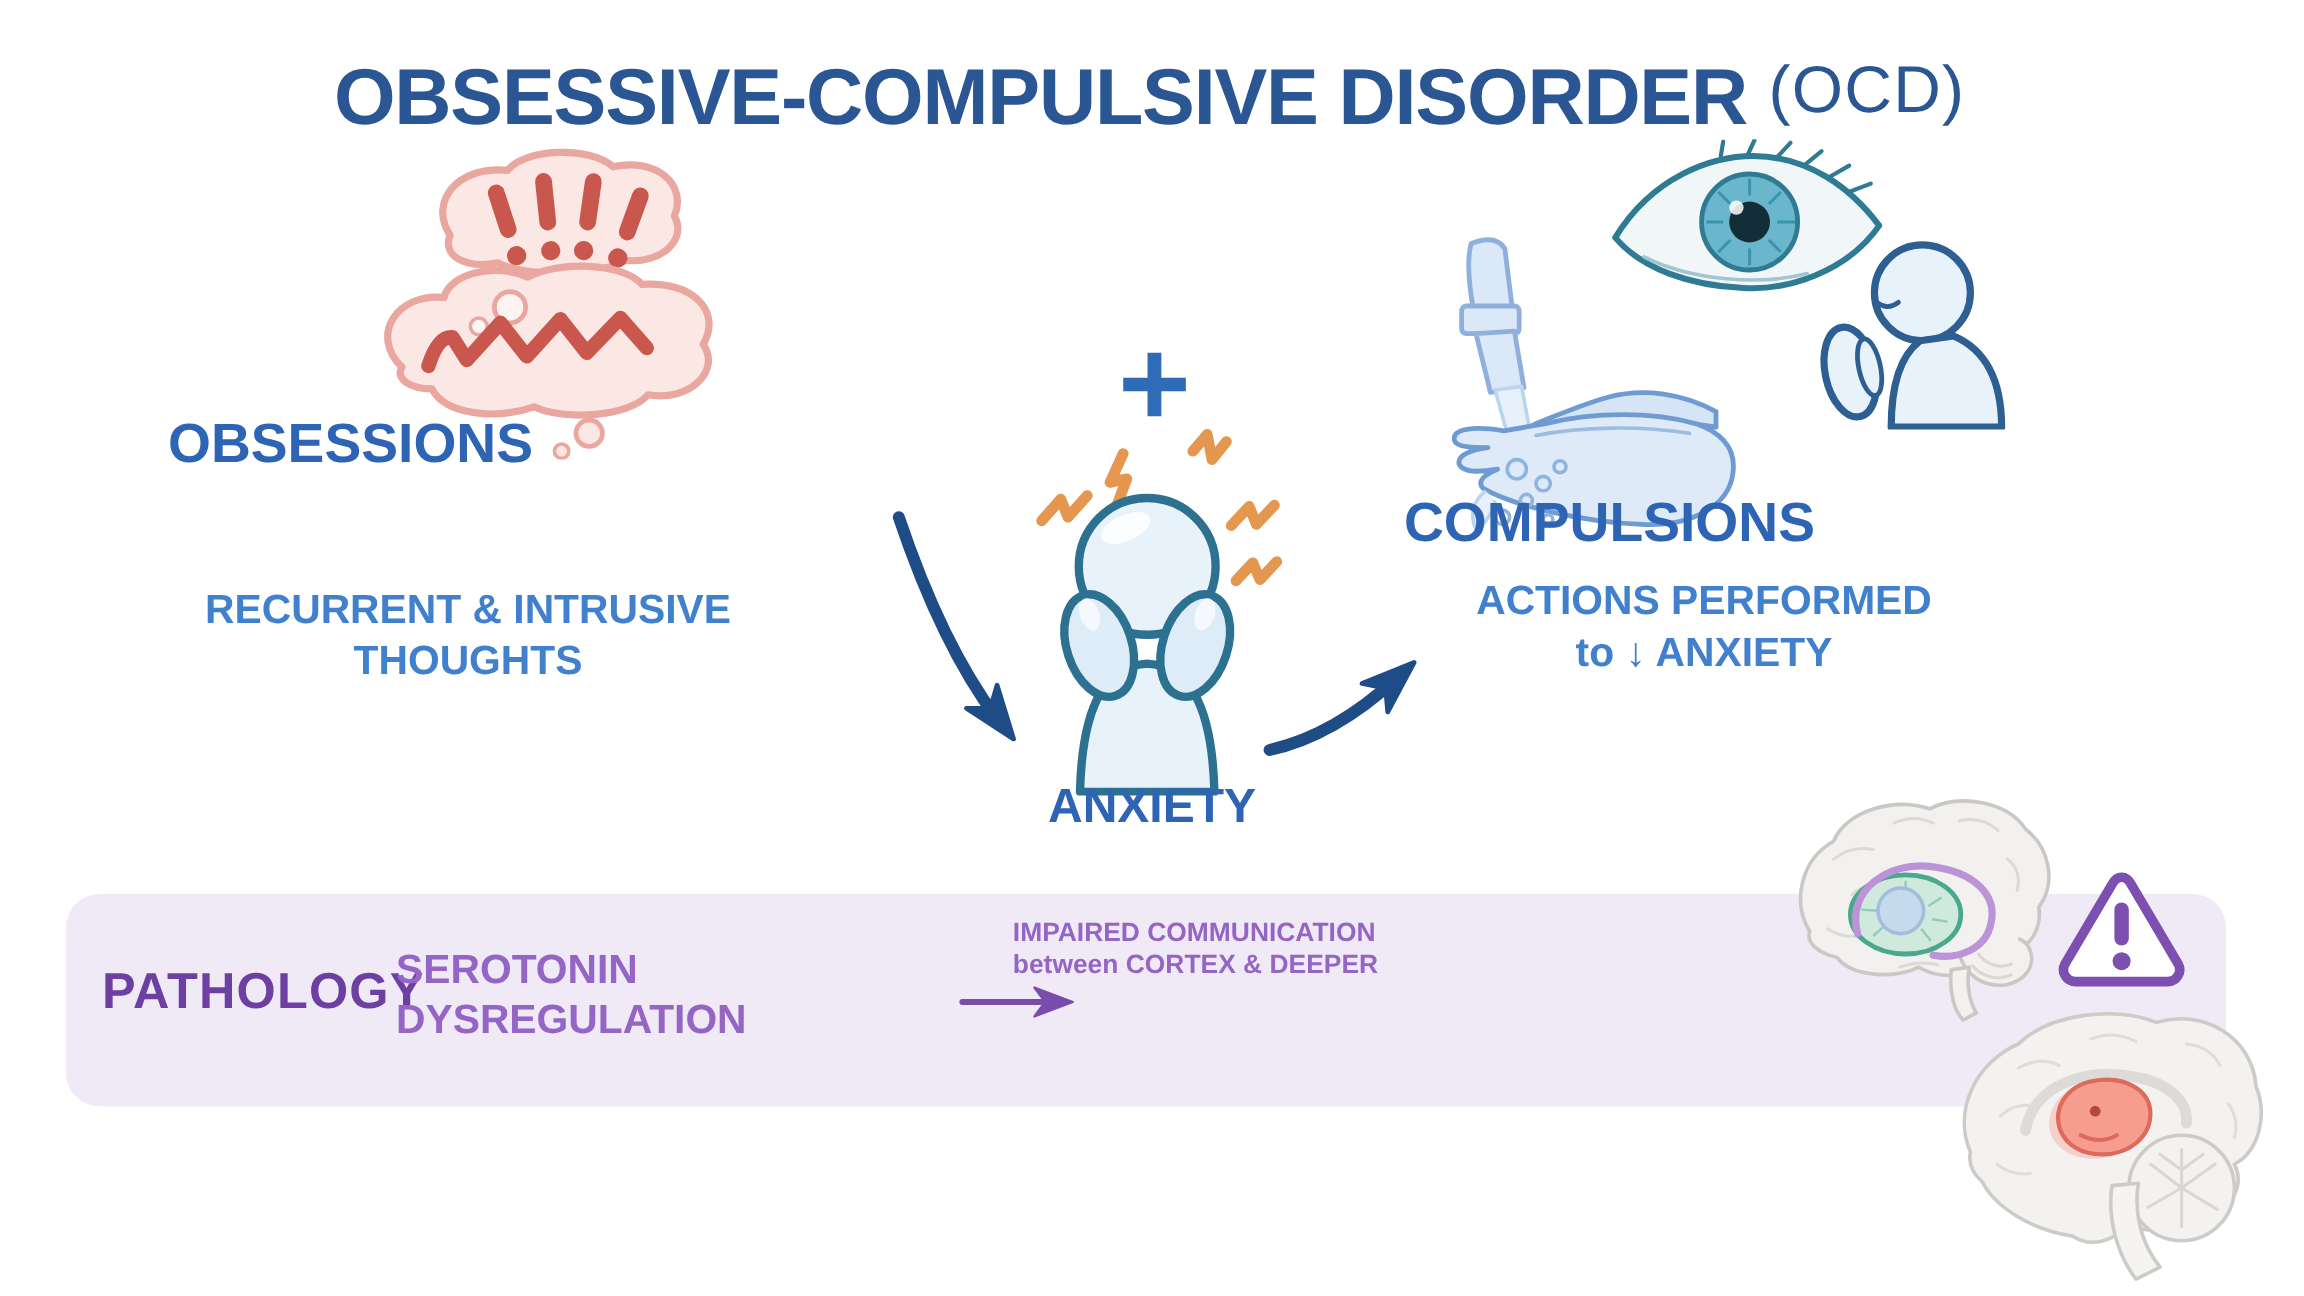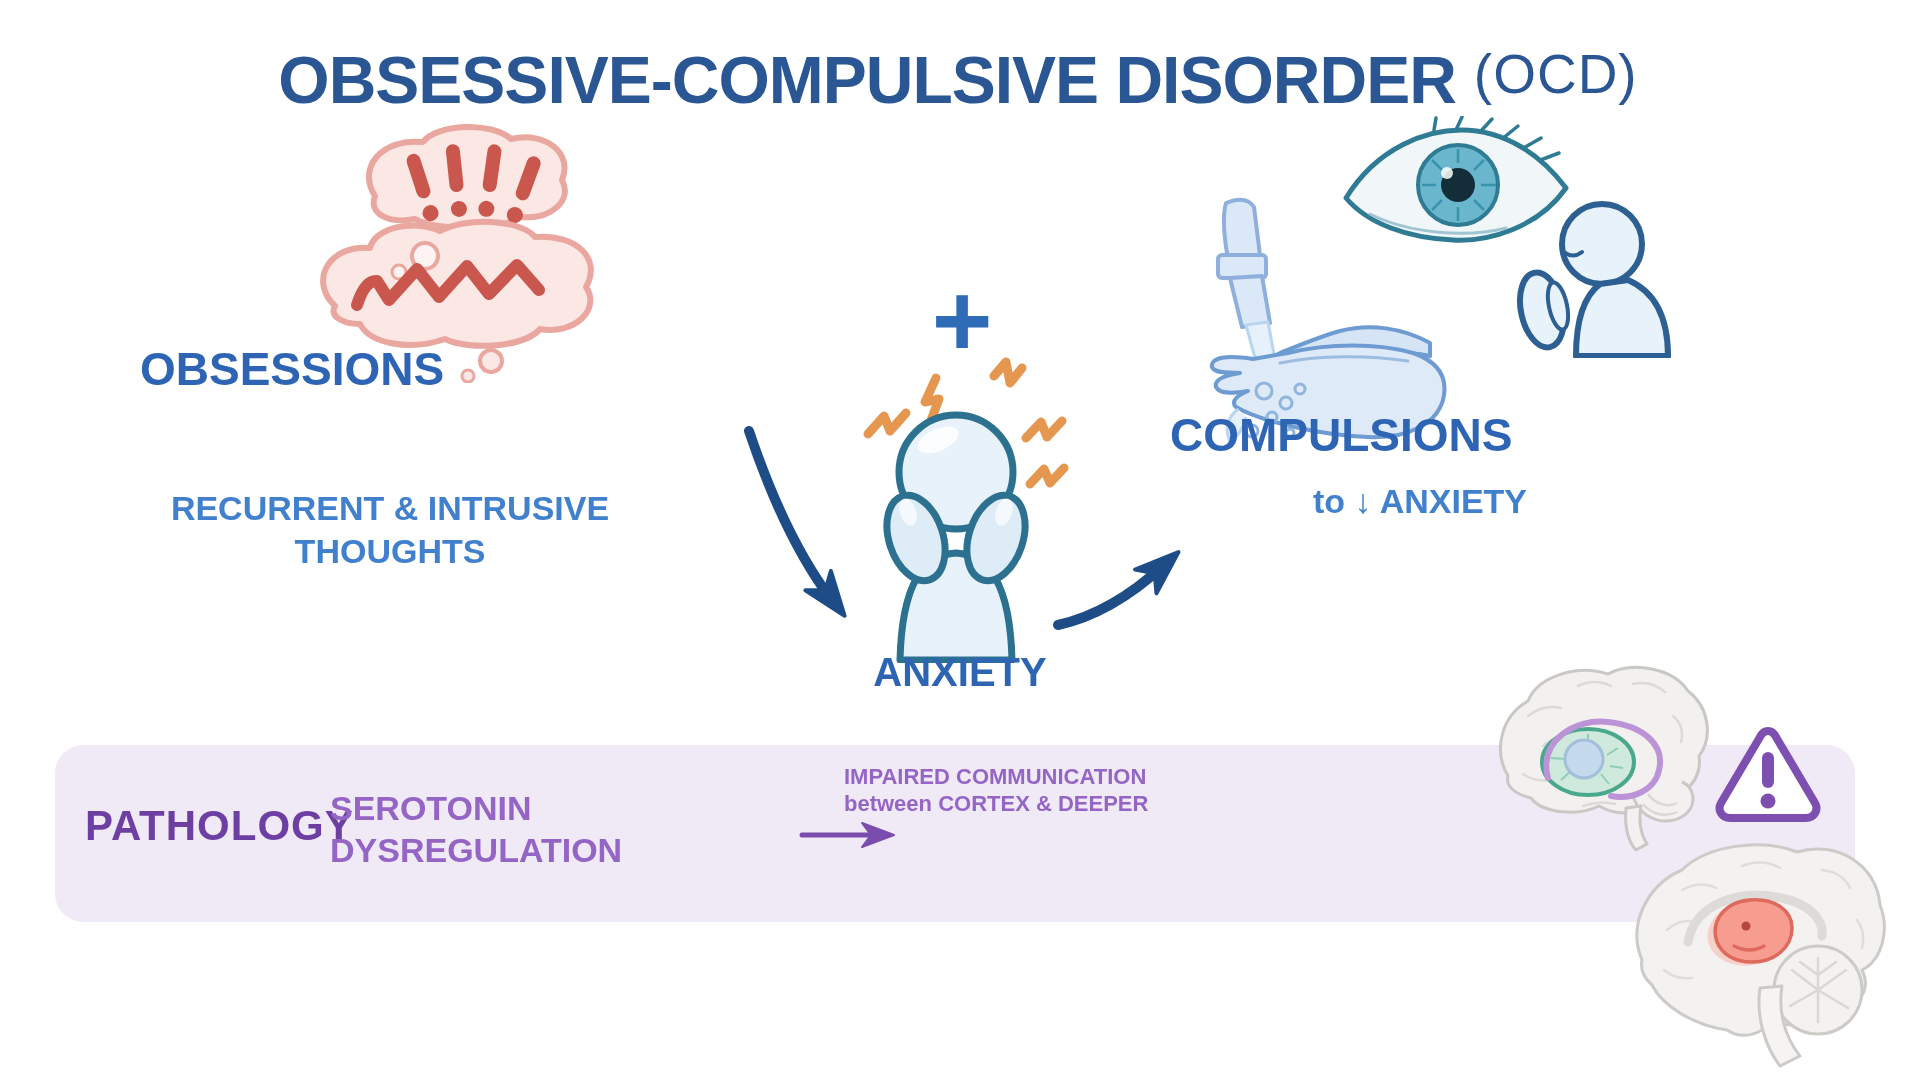--- a/index.html
+++ b/index.html
@@ -168,20 +168,21 @@
       <circle cx="124" cy="48" r="40" fill="#e8f2fa" stroke="#2d5f92" stroke-width="6"></circle>
       <path d="M86,56 Q95,63 104,56" fill="none" stroke="#2d5f92" stroke-width="4" stroke-linecap="round"></path>
       <path d="M150,84 C178,96 190,122 190,160 L98,160 C98,124 106,100 122,88 Z" fill="#e8f2fa" stroke="#2d5f92" stroke-width="6" stroke-linejoin="round"></path>
       <ellipse cx="64" cy="114" rx="21" ry="38" fill="#e8f2fa" stroke="#2d5f92" stroke-width="6" transform="rotate(-12 64 114)"></ellipse>
       <ellipse cx="80" cy="110" rx="9" ry="24" fill="#e8f2fa" stroke="#2d5f92" stroke-width="4" transform="rotate(-12 80 110)"></ellipse>
     </svg>
   </div>
 
   <div class="abs hdr" style="left:1170px;top:408px;width:500px;">COMPULSIONS</div>
   <div class="abs sub" style="left:1150px;top:480px;width:540px;">
+    <div>ACTIONS PERFORMED</div>
     <div>to ↓ ANXIETY</div>
   </div>
 
   <div class="abs band"></div>
   <div class="abs path-label">PATHOLOGY</div>
   <div class="abs cause">
     <div>SEROTONIN</div>
     <div>DYSREGULATION</div>
   </div>
   <div class="abs z2" style="left:798px;top:820px;">

